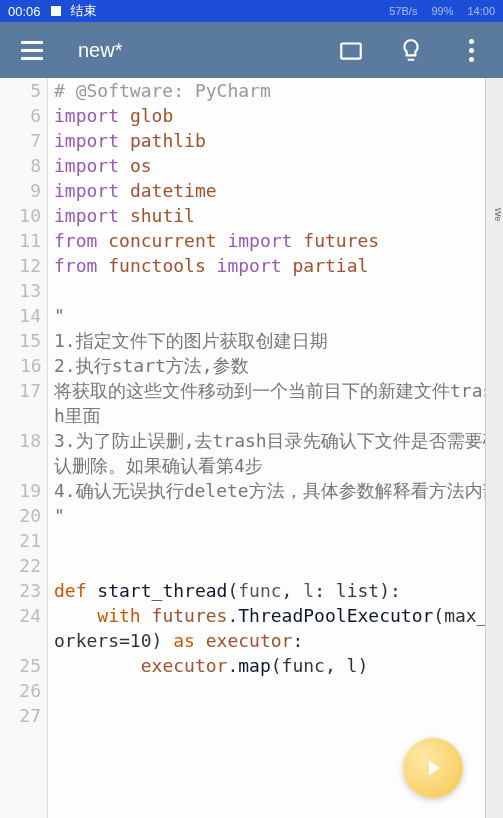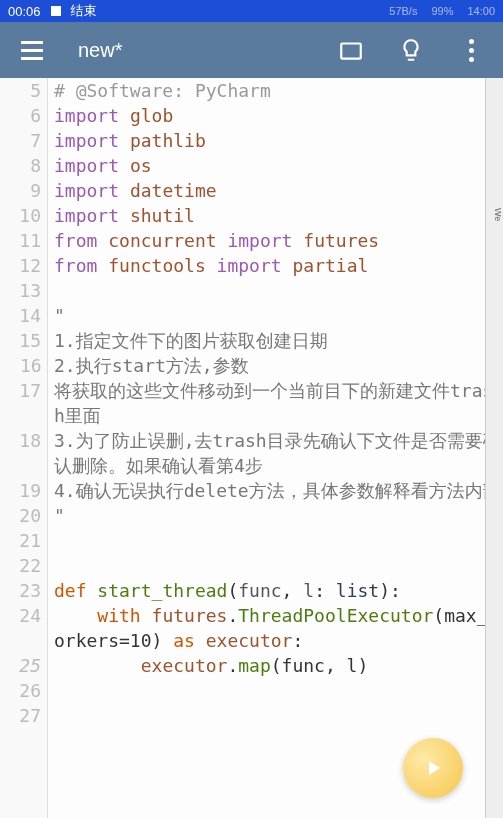--- a/index.html
+++ b/index.html
@@ -112,21 +112,21 @@
       white-space: nowrap;
     }
     .kw-import { color: #9b59b6; }
     .kw-from { color: #9b59b6; }
     .ident { color: #a0522d; }
     .comment { color: #999; }
     .docstr { color: #777; }
     .kw-def { color: #d35400; }
     .kw-with { color: #d35400; }
     .kw-as { color: #d35400; }
-    .funcname { color: #4d7c0f; }
+    .funcname { color: #0f172a; }
     .param { color: #555; }
     .type { color: #2c3e50; }
     .play-btn {
       position: absolute;
       bottom: 20px;
       right: 40px;
       width: 60px;
       height: 60px;
       border-radius: 50%;
       background: radial-gradient(circle at 35% 35%, #ffe9a8, #f5c54a);
@@ -209,21 +209,21 @@
       <div class="line" style="height: 25px;">15</div>
       <div class="line" style="height: 25px; padding-left: 20px;">16</div>
       <div class="line" style="height: 50px;">17</div>
       <div class="line" style="height: 50px; text-align: right;">18</div>
       <div class="line" style="height: 25px;">19</div>
       <div class="line" style="height: 25px;">20</div>
       <div class="line" style="height: 25px;">21</div>
       <div class="line" style="height: 25px;">22</div>
       <div class="line" style="height: 25px;">23</div>
       <div class="line" style="height: 50px;">24</div>
-      <div class="line" style="height: 25px; font-style: italic;">25</div>
+      <div class="line" style="height: 25px;">25</div>
       <div class="line" style="height: 25px;">26</div>
       <div class="line" style="height: 25px;">27</div>
     </div>
   <div class="code" id="code">
       <div class="line"><span class="comment"># @Software: PyCharm</span></div>
       <div class="line"><span class="kw-import">import</span><span> </span><span class="ident">glob</span></div>
       <div class="line"><span class="kw-import">import</span><span> </span><span class="ident">pathlib</span></div>
       <div class="line"><span class="kw-import">import</span><span> </span><span class="ident">os</span></div>
       <div class="line"><span class="kw-import">import</span><span> </span><span class="ident">datetime</span></div>
       <div class="line"><span class="kw-import">import</span><span> </span><span class="ident">shutil</span></div>

